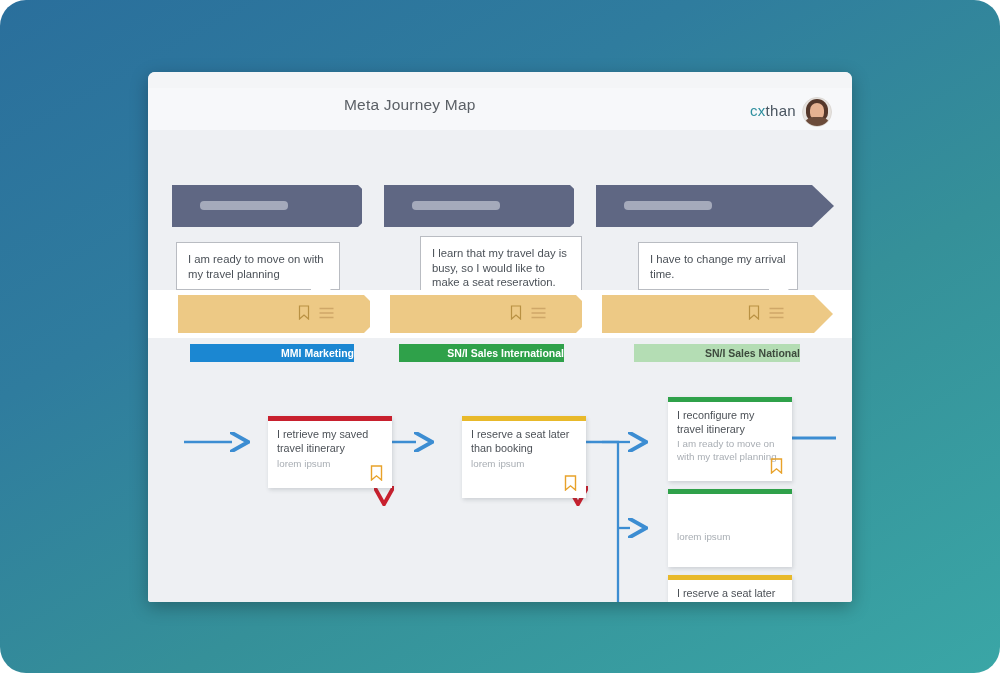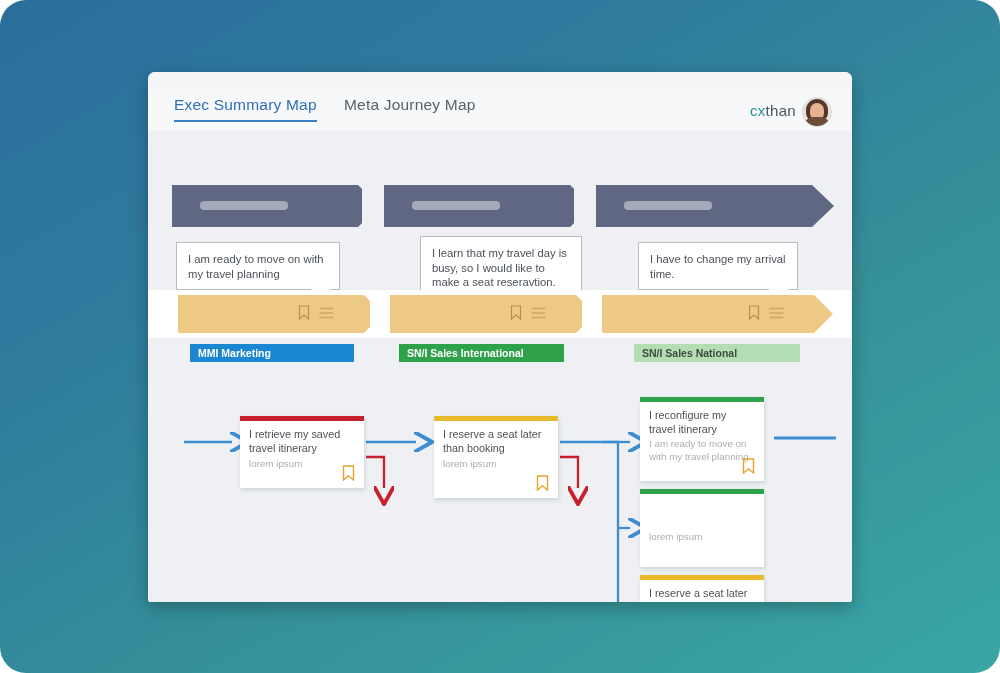--- a/index.html
+++ b/index.html
@@ -216,28 +216,30 @@
   .dept {
     position: absolute;
     top: 6px; height: 18px;
     box-sizing: border-box;
     font-size: 10.5px;
     font-weight: bold;
     line-height: 18px;
     padding-left: 8px;
     white-space: nowrap;
     overflow: hidden;
+    text-align: right;
   }
 
   
   .card {
     position: absolute;
     background: #ffffff;
     box-sizing: border-box;
     box-shadow: 1px 2px 4px rgba(60,70,85,0.18);
+    margin-left: 28px;
   }
   .card .topbar { position: absolute; left: 0; top: 0; width: 100%; height: 5px; }
   .card .ctitle {
     position: absolute;
     left: 9px; top: 12px; right: 9px;
     font-size: 10.8px;
     line-height: 13.5px;
     color: #4c5157;
   }
   .card .csub {
@@ -253,21 +255,20 @@
 </head>
 <body>
 
 <div id="backdrop"></div>
 
 <div id="window">
 
   <div class="titlestrip"></div>
 
   <div class="tabbar">
-    <div class="tab active">Exec Summary Map</div>
     <div class="tab inactive">Meta Journey Map</div>
 
     <div class="brand">
       <span class="cx">cx</span><span class="omni">than</span>
     </div>
 
     <div class="avatar">
       <div class="hair"></div>
       <div class="face"></div>
       <div class="shoulders"></div>

